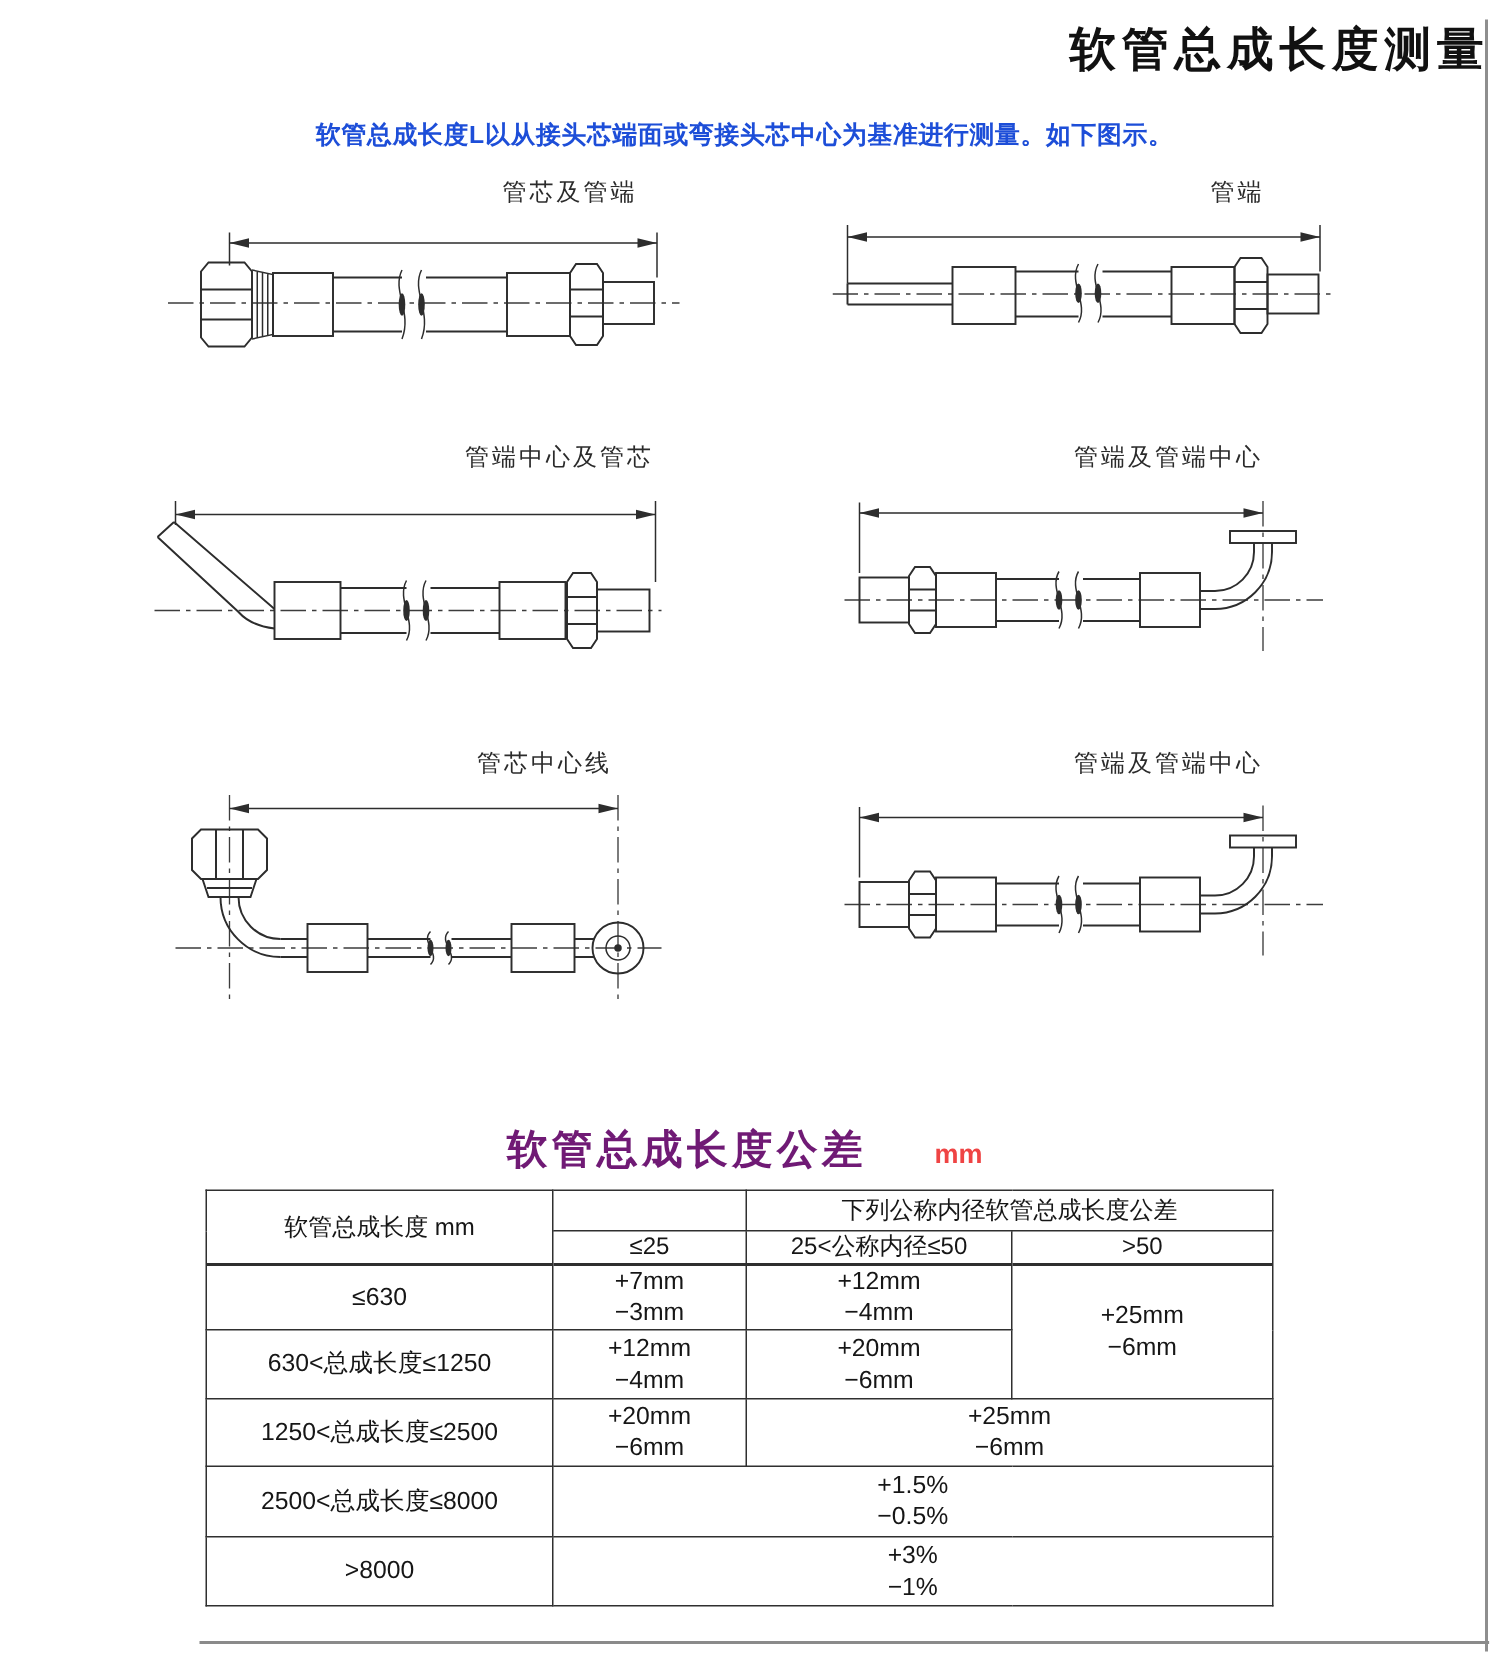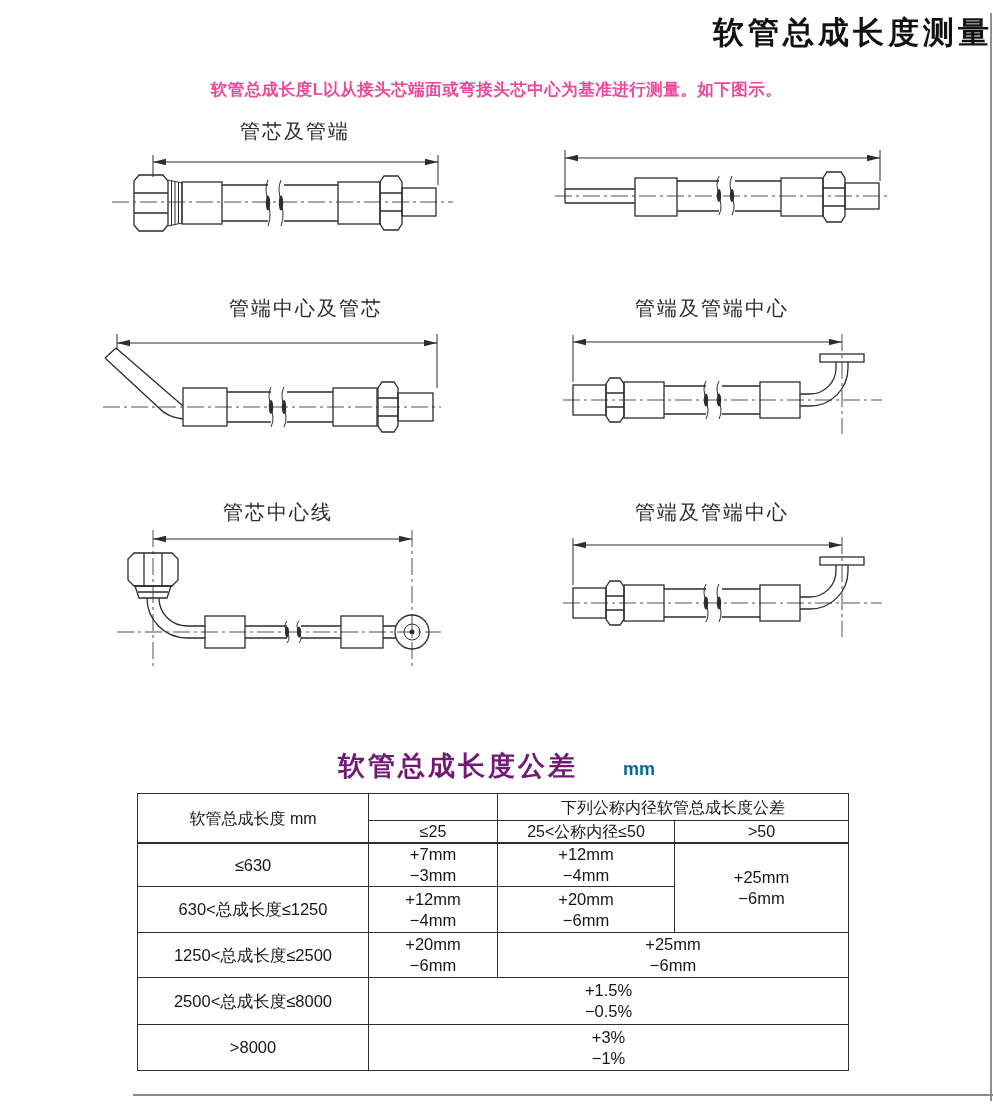--- a/index.html
+++ b/index.html
@@ -1,51 +1,52 @@
 <!DOCTYPE html>
 <html><head>
 <meta charset="utf-8">
 <style>
   html,body{margin:0;padding:0;background:#fff;}
   .page{position:relative;width:993px;height:1106px;background:#ffffff;overflow:hidden;
         font-family:"Liberation Sans",sans-serif;color:#1a1a1a;}
   .title{position:absolute;top:12px;left:0;width:100%;text-align:right;margin:0;
          font-size:31px;font-weight:bold;letter-spacing:4px;color:#111;}
   .intro{position:absolute;top:79px;left:0;width:100%;text-align:center;margin:0;
-         font-size:16.5px;font-weight:bold;letter-spacing:0.5px;color:#ec4899;}
-  .diag-label{position:absolute;width:260px;text-align:center;
-              font-family:"Liberation Serif",serif;font-size:20px;letter-spacing:2px;color:#2b2b2b;}
+         font-size:16.5px;font-weight:bold;letter-spacing:0.5px;color:#1d4ed8;}
+  .diag-label{position:absolute;width:260px;text-align:right;
+              font-family:"Liberation Serif",serif;font-size:16px;letter-spacing:2px;color:#2b2b2b;}
   svg.diag{position:absolute;}
   .draw{stroke:#2d2d2d;fill:none;stroke-width:1.3;stroke-linejoin:miter;stroke-linecap:butt;}
   .thin{stroke-width:1;}
   .cl{stroke:#3c3c3c;fill:none;stroke-width:0.9;stroke-dasharray:17 4 3 4;}
   .dim{stroke:#2d2d2d;fill:none;stroke-width:1;}
   .arr{fill:#2d2d2d;stroke:none;}
   .lens{fill:#2d2d2d;stroke:none;}
   .tbl-head{position:absolute;top:748px;left:0;width:100%;text-align:center;}
   .tbl-title{font-size:27px;font-weight:bold;letter-spacing:3px;color:#701a75;}
-  .tbl-unit{font-size:18px;font-weight:bold;margin-left:45px;color:#0369a1;}
+  .tbl-unit{font-size:18px;font-weight:bold;margin-left:45px;color:#ef4444;}
   table.tol{position:absolute;left:137px;top:793px;width:711px;border-collapse:collapse;
             table-layout:fixed;border:1.5px solid #2f2f2f;}
   table.tol td{border:1px solid #2f2f2f;text-align:center;vertical-align:middle;
                font-size:16.5px;line-height:21px;padding:0;color:#161616;}
   table.tol tr.h1 td, table.tol tr.h2 td{font-size:16px;}
   table.tol tr.h2 td, table.tol td.c1h{border-bottom:2px solid #2f2f2f;}
   .edge-r{position:absolute;left:990px;top:13px;width:2px;height:1088px;background:#8e8e8e;}
   .edge-b{position:absolute;left:133px;top:1094px;width:860px;height:2px;background:#8a8a8a;}
 </style>
 </head>
 <body>
 
 <div class="page">
 
   <h1 class="title">软管总成长度测量</h1>
   <p class="intro">软管总成长度L以从接头芯端面或弯接头芯中心为基准进行测量。如下图示。</p>
 
   <div class="diag-label" style="left:165px;top:118px">管芯及管端</div>
+  <div class="diag-label" style="left:583px;top:118px">管端</div>
   <div class="diag-label" style="left:176px;top:295px">管端中心及管芯</div>
   <div class="diag-label" style="left:582px;top:295px">管端及管端中心</div>
   <div class="diag-label" style="left:148px;top:499px">管芯中心线</div>
   <div class="diag-label" style="left:582px;top:499px">管端及管端中心</div>
 
   <svg class="diag" style="left:110px;top:147px" width="345" height="95" viewBox="0 0 345 95">
     <path class="cl" d="M2 55 H343"></path>
     <path class="dim" d="M43 15 H328 M43 8 V30 M328 8 V38"></path>
     <polygon class="arr" points="43,15 56,11.8 56,18.2"></polygon>
     <polygon class="arr" points="328,15 315,11.8 315,18.2"></polygon>

